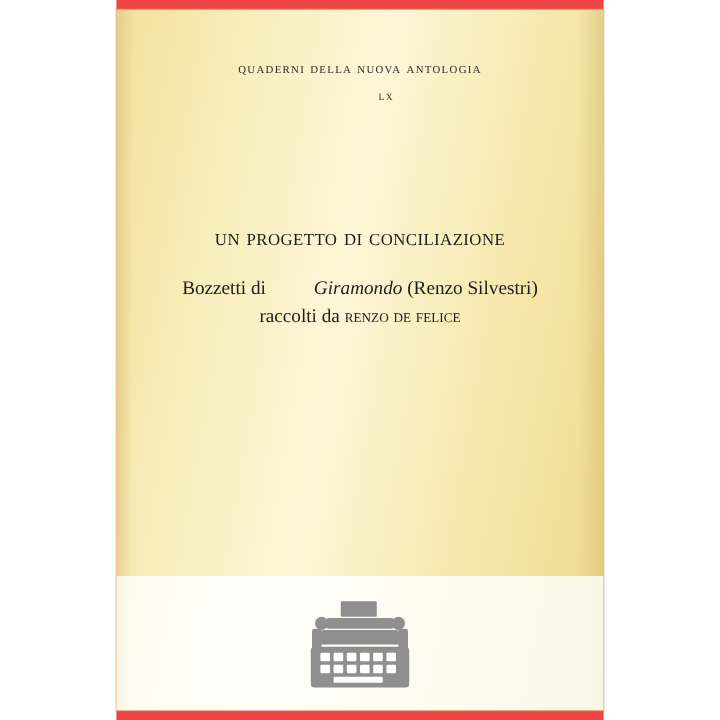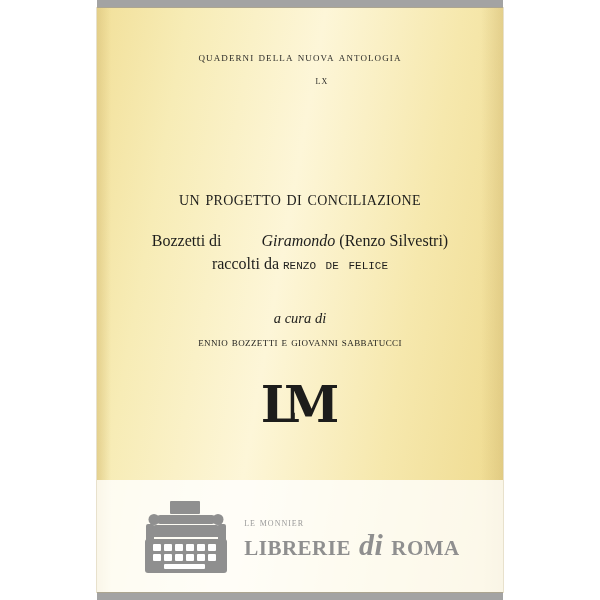--- a/index.html
+++ b/index.html
@@ -11,21 +11,21 @@
     width: 600px;
     height: 600px;
     font-family: "Liberation Serif", serif;
     overflow: hidden;
   }
 
   #page {
     position: relative;
     width: 600px;
     height: 600px;
-    background: #a3a3a3;
+    background: #ef4444;
   }
 
   
   .cover {
     position: absolute;
     left: 97px;
     top: 8px;
     width: 406px;
     height: 584px;
     background: linear-gradient(100deg,
@@ -110,21 +110,20 @@
     font-size: 16px;
     line-height: 1.45;
     color: #1d1d1b;
   }
   .subtitle em {
     margin-left: 36px;
   }
   .subtitle .sc {
     font-variant: small-caps;
     text-transform: lowercase;
-    font-family: Liberation Mono, monospace;
   }
 
   .editors {
     margin-top: 30px;
     line-height: 1.65;
     color: #1d1d1b;
   }
   .editors .acuradi {
     font-size: 14.5px;
     font-style: italic;
@@ -240,29 +239,22 @@
 
         <div class="subtitle">
           <div>
             <span>Bozzetti di </span><em>Giramondo</em><span> (Renzo Silvestri)</span>
           </div>
           <div>
             <span>raccolti da </span><span class="sc">Renzo De Felice</span>
           </div>
         </div>
 
-        <div class="editors">
-          <div class="acuradi">a cura di</div>
-          <div class="names">Ennio Bozzetti e Giovanni Sabbatucci</div>
-        </div>
       </div>
 
-      <div class="monogram">
-        <span class="monogram-glyph">LM</span>
-      </div>
 
       <div class="watermark">
         <div class="wm-content">
           <span class="wm-icon">
             <svg viewBox="0 0 92 78" width="92" height="78" aria-hidden="true">
               <g fill="#8f8f8f">
 
                 <rect x="30" y="2" width="30" height="13" rx="1"></rect>
 
                 <rect x="16" y="16" width="60" height="9" rx="4.5"></rect>
@@ -289,22 +281,18 @@
                   <rect x="35" y="55" width="8" height="7" rx="1"></rect>
                   <rect x="46" y="55" width="8" height="7" rx="1"></rect>
                   <rect x="57" y="55" width="8" height="7" rx="1"></rect>
                   <rect x="68" y="55" width="8" height="7" rx="1"></rect>
 
                   <rect x="24" y="65" width="41" height="5" rx="1"></rect>
                 </g>
               </g>
             </svg>
           </span>
-          <span class="wm-text">
-            <span class="wm-top" style="display:block">Le Monnier</span>
-            <span class="wm-main" style="display:block"><span>Librerie</span> <span class="it">di</span> <span>Roma</span></span>
-          </span>
         </div>
       </div>
 
     </div>
   </div>
 </div>
 
 </body></html>

